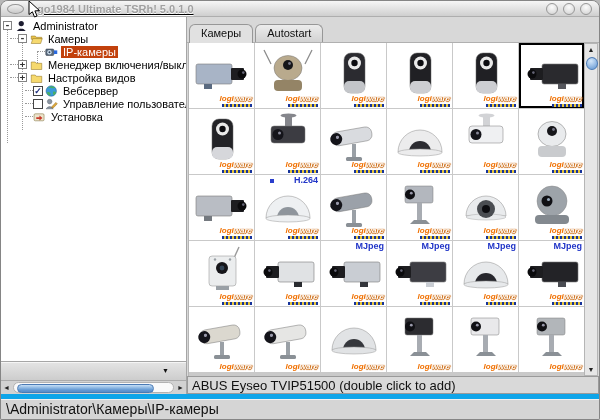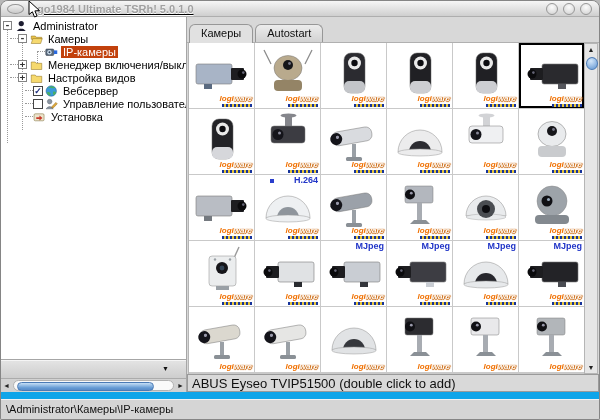--- a/index.html
+++ b/index.html
@@ -65,22 +65,22 @@
   .wm .checker{height:3px;width:30px;margin-left:auto;margin-top:1px;
     background:repeating-linear-gradient(90deg,#16339a 0 2px,#e8c63a 2px 4px);}
   .vscroll{width:13px;flex:none;background:#e6e6e6;border:1px solid #b5b5b5;border-left:none;box-sizing:border-box;
     position:relative;display:flex;flex-direction:column;justify-content:space-between;align-items:center;padding:1px 0;}
   .vs-btn{font-size:7px;color:#222;line-height:9px;}
   .vs-thumb{position:absolute;top:13px;left:1px;width:10px;height:11px;border:1px solid #4a7ab5;border-radius:50%;
     background:radial-gradient(circle at 40% 28%,#d4e7fa,#5e93d1);}
   .grid-status{height:16px;flex:0 0 auto;border:1px solid #9a9a9a;background:#d9d9d9;font-size:13px;color:#111;
     display:flex;align-items:center;padding:0 4px;white-space:nowrap;overflow:hidden;}
   
-  .statusbar{height:20px;flex:0 0 auto;background:#d5d5d5;border-top:7px solid #0ea5e9;box-shadow:inset 0 1px 0 #f2f2f2;
-    font-size:11px;color:#111;display:flex;align-items:center;padding:0 5px;white-space:nowrap;}
+  .statusbar{height:20px;flex:0 0 auto;background:#d5d5d5;border-top:5px solid #0ea5e9;box-shadow:inset 0 1px 0 #f2f2f2;
+    font-size:14px;color:#111;display:flex;align-items:center;padding:0 5px;white-space:nowrap;}
 </style>
 </head>
 <body>
 
 <div class="window">
   <div class="titlebar">
     <div class="oval"></div>
     <div class="title">go1984 Ultimate TSRh! 5.0.1.0</div>
     <div class="tb-buttons">
       <div class="tb-circle"></div>

